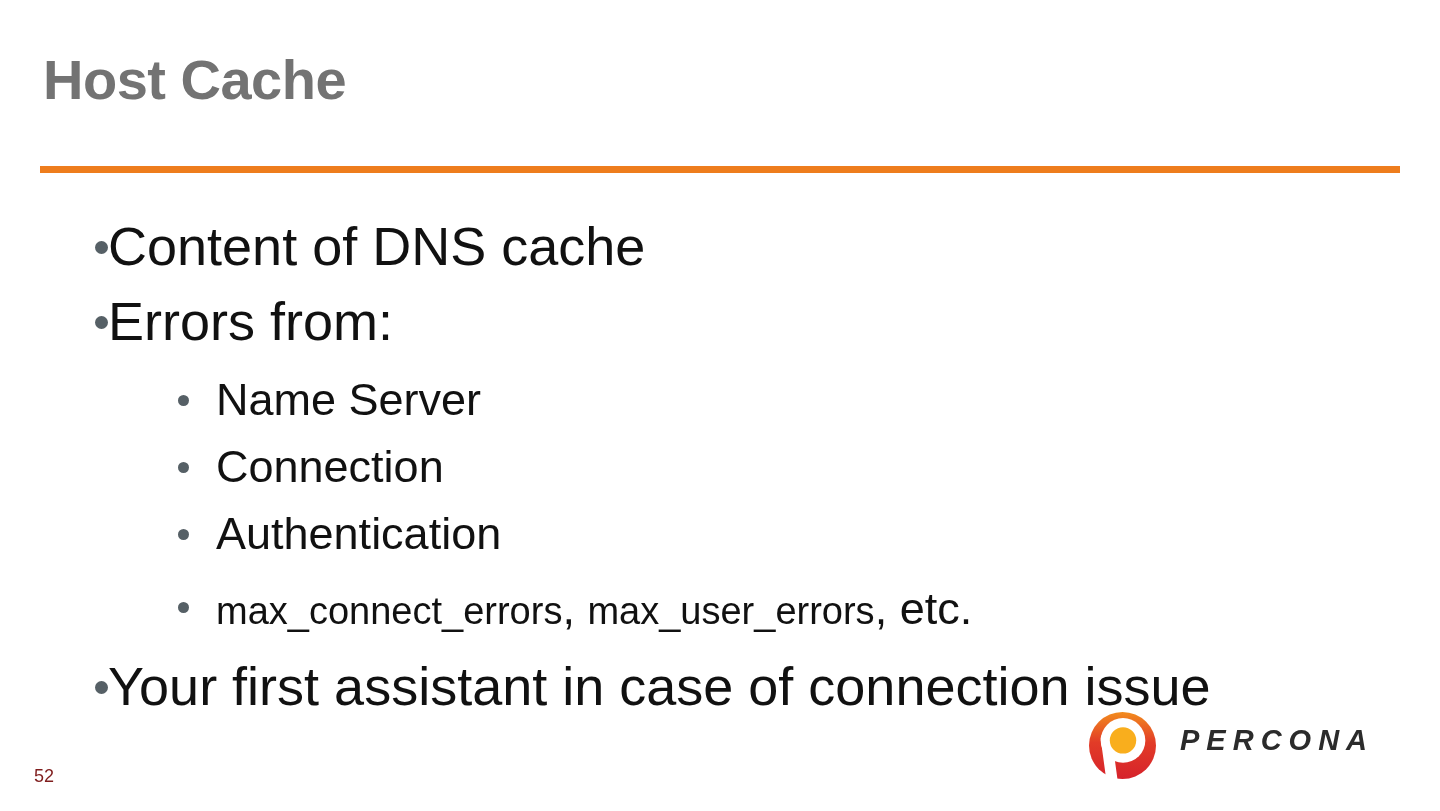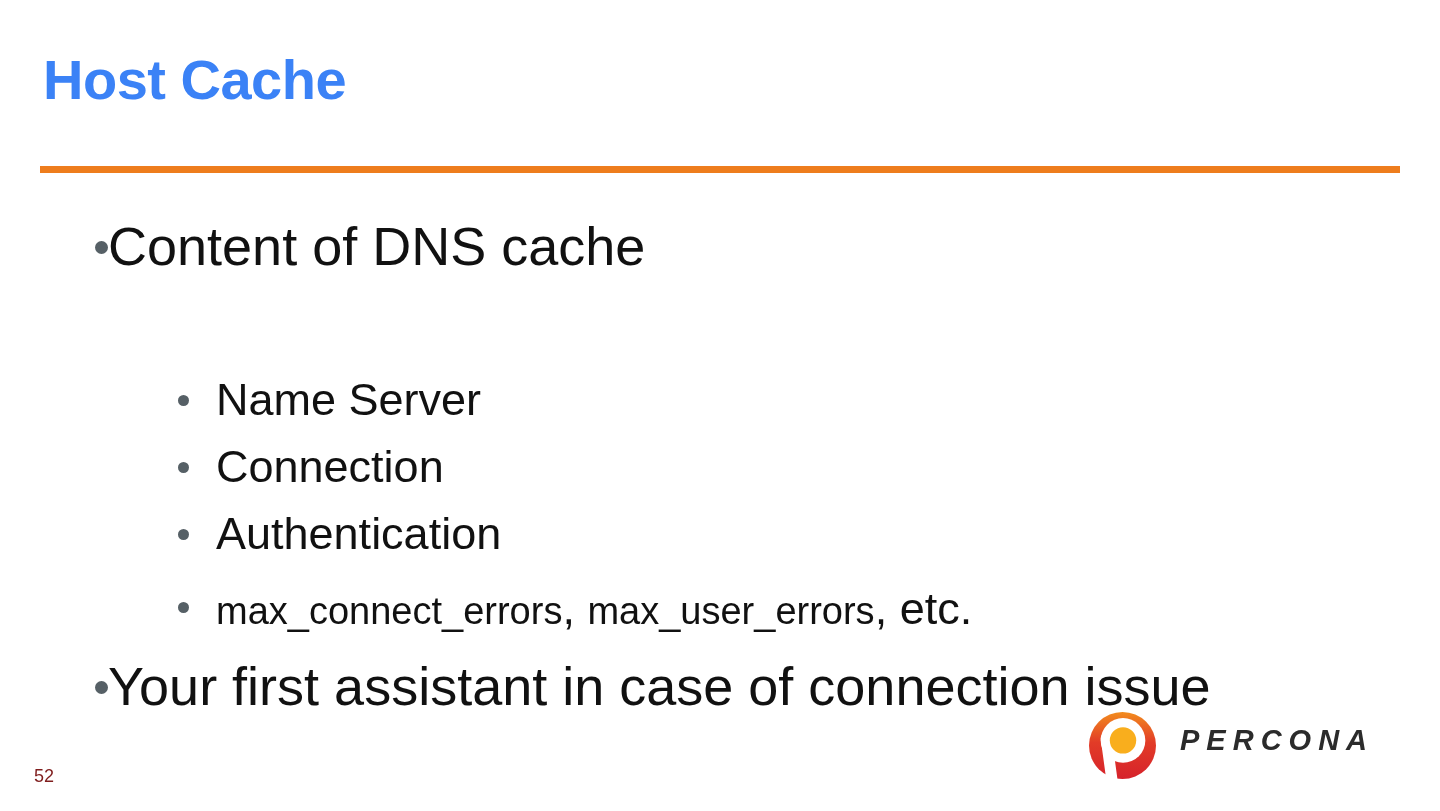--- a/index.html
+++ b/index.html
@@ -14,21 +14,21 @@
   }
   .title {
     position: absolute;
     left: 43px;
     top: 52px;
     margin: 0;
     font-size: 56px;
     line-height: 56px;
     font-weight: 700;
     letter-spacing: -0.5px;
-    color: #3b82f6;
+    color: #737373;
   }
   .rule {
     position: absolute;
     left: 40px;
     top: 166px;
     width: 1360px;
     height: 7px;
     background: #EE7D1D;
   }
   .row {
@@ -90,20 +90,24 @@
 
   <h1 class="title">Host Cache</h1>
 
   <div class="rule"></div>
 
   <div class="row l1" style="top:219px">
     <span class="dot"></span>
     <span class="txt">Content of DNS cache</span>
   </div>
 
+  <div class="row l1" style="top:294px">
+    <span class="dot"></span>
+    <span class="txt">Errors from:</span>
+  </div>
 
   <div class="row l2" style="top:377px">
     <span class="dot"></span>
     <span class="txt">Name Server</span>
   </div>
 
   <div class="row l2" style="top:511px">
     <span class="dot"></span>
     <span class="txt">Authentication</span>
   </div>

